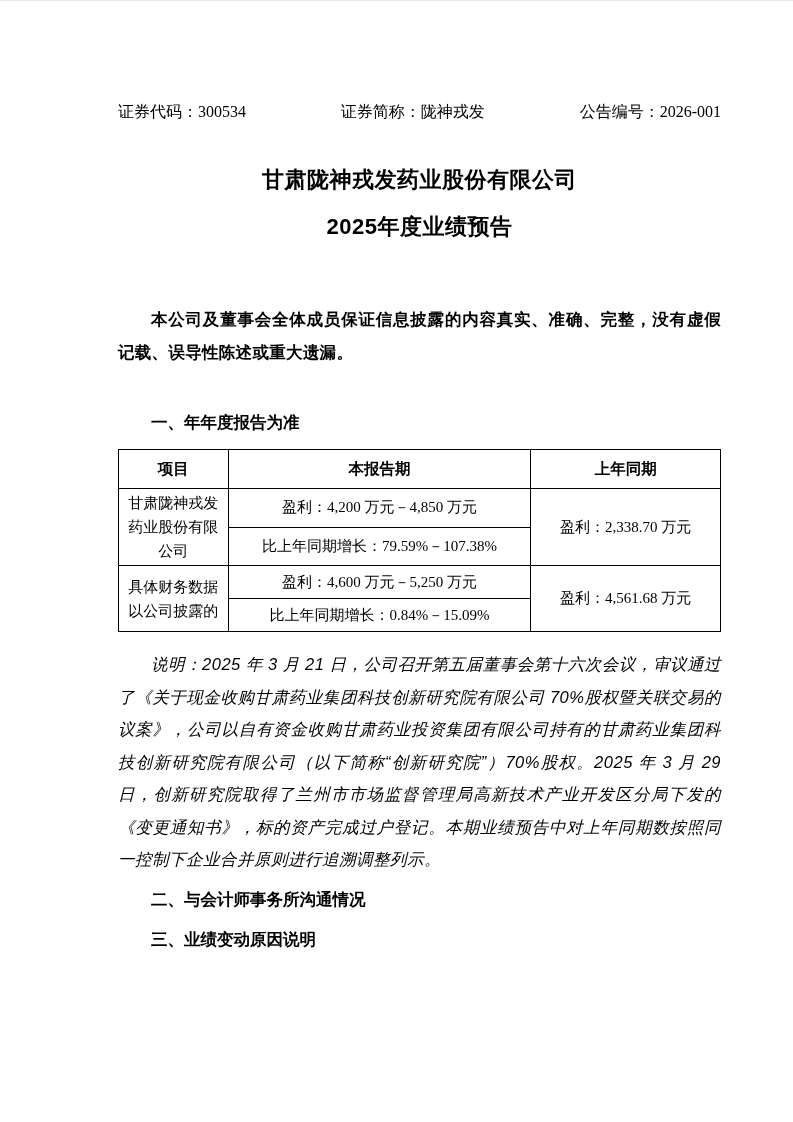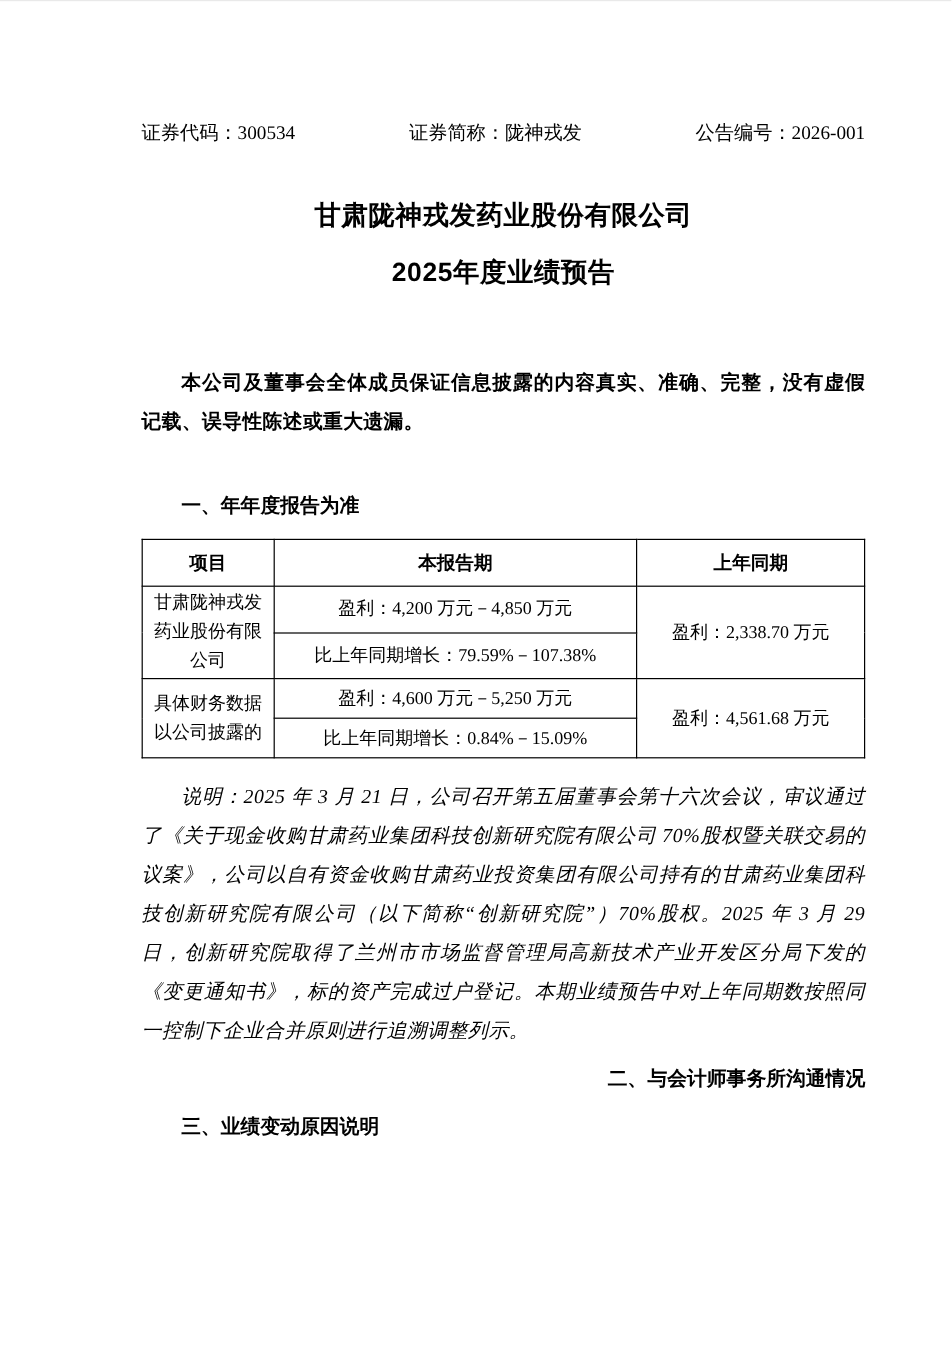--- a/index.html
+++ b/index.html
@@ -96,24 +96,24 @@
   table.forecast .col-prior { width: 31.5%; }
   table.forecast td.item-cell { line-height: 24px; }
   
   .note {
     margin-top: 16px;
     font-size: 16.5px;
     line-height: 32.5px;
     text-indent: 2em;
     text-align: justify;
     font-style: italic;
-    font-family: Liberation Serif, serif;
+    font-family: Liberation Sans, sans-serif;
     letter-spacing: 0.5px;
   }
-  .sec2-heading { margin-top: 7px; text-align: right; }
+  .sec2-heading { margin-top: 7px; }
   .sec3-heading { margin-top: 7px; }
 </style>
 </head>
 <body>
 
 <div class="page">
 
   <div class="doc-header">
     <span>证券代码：300534</span>
     <span>证券简称：陇神戎发</span>

